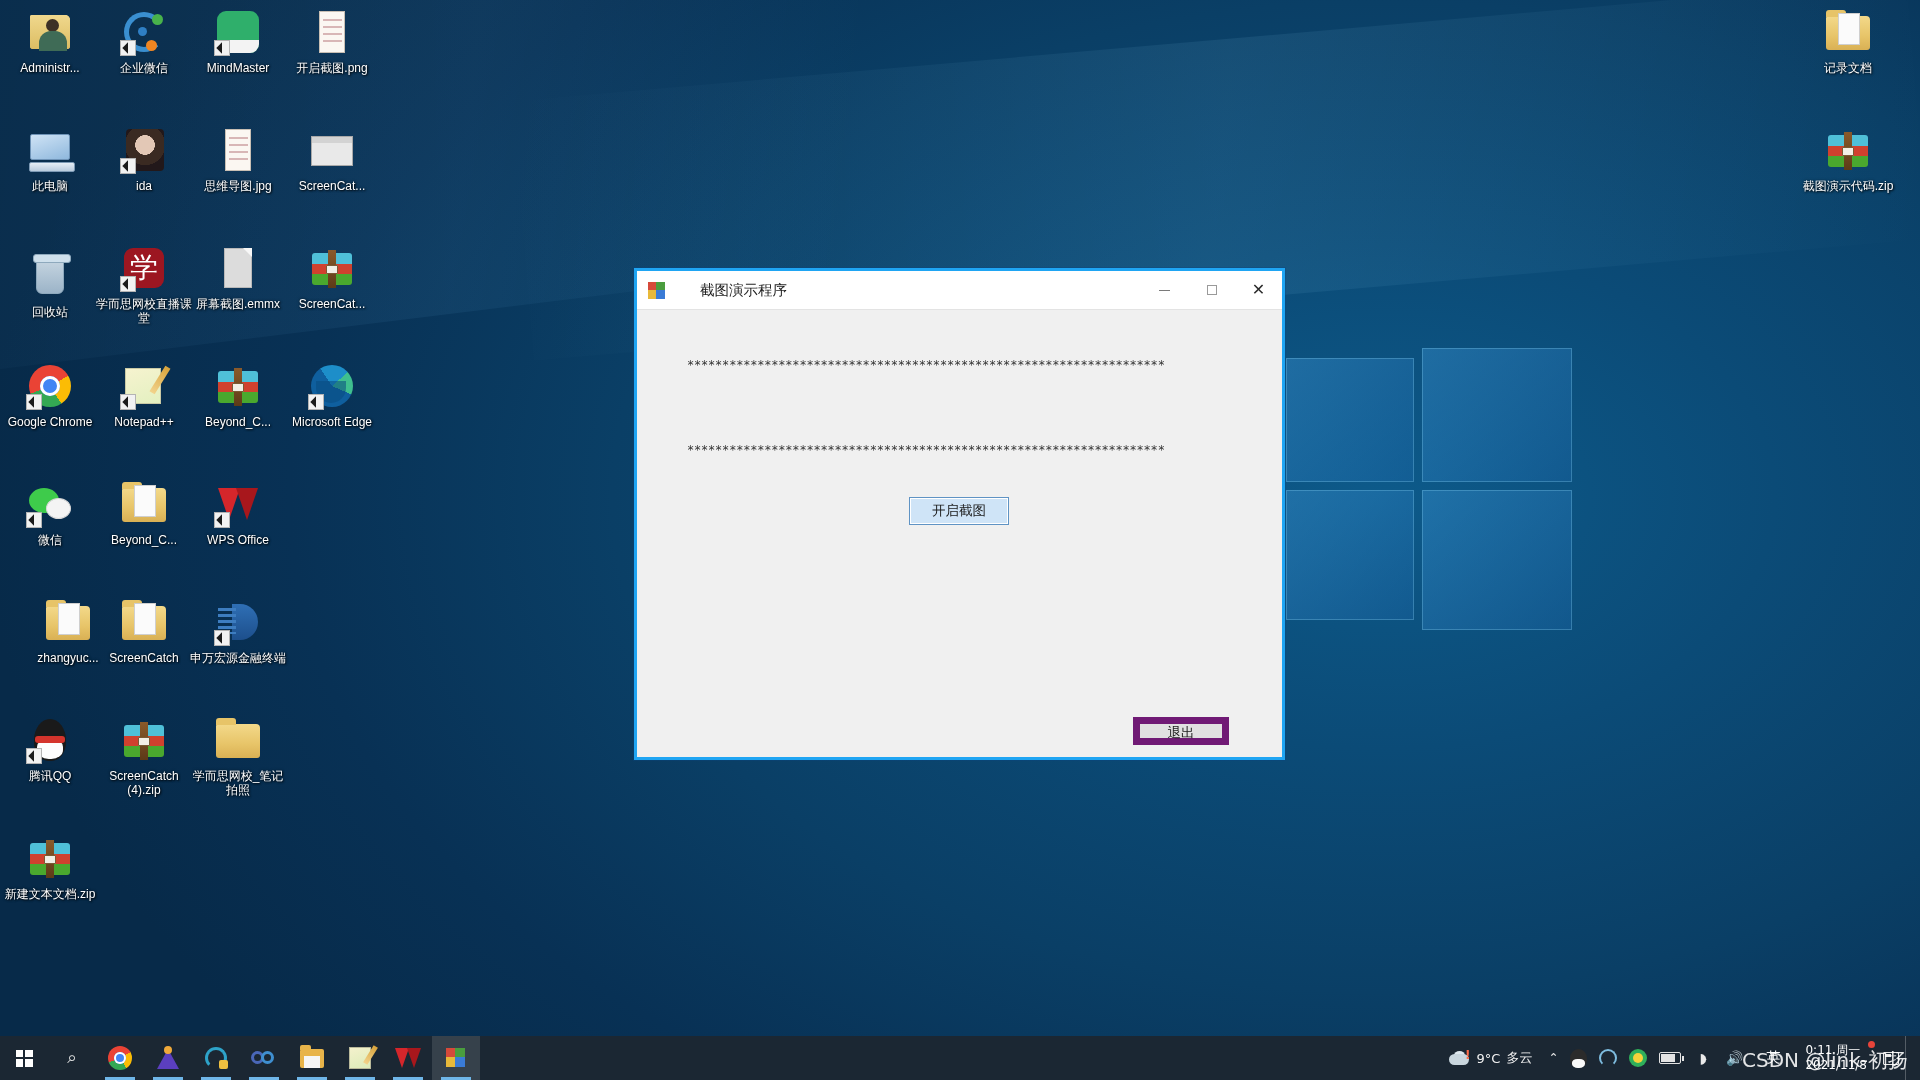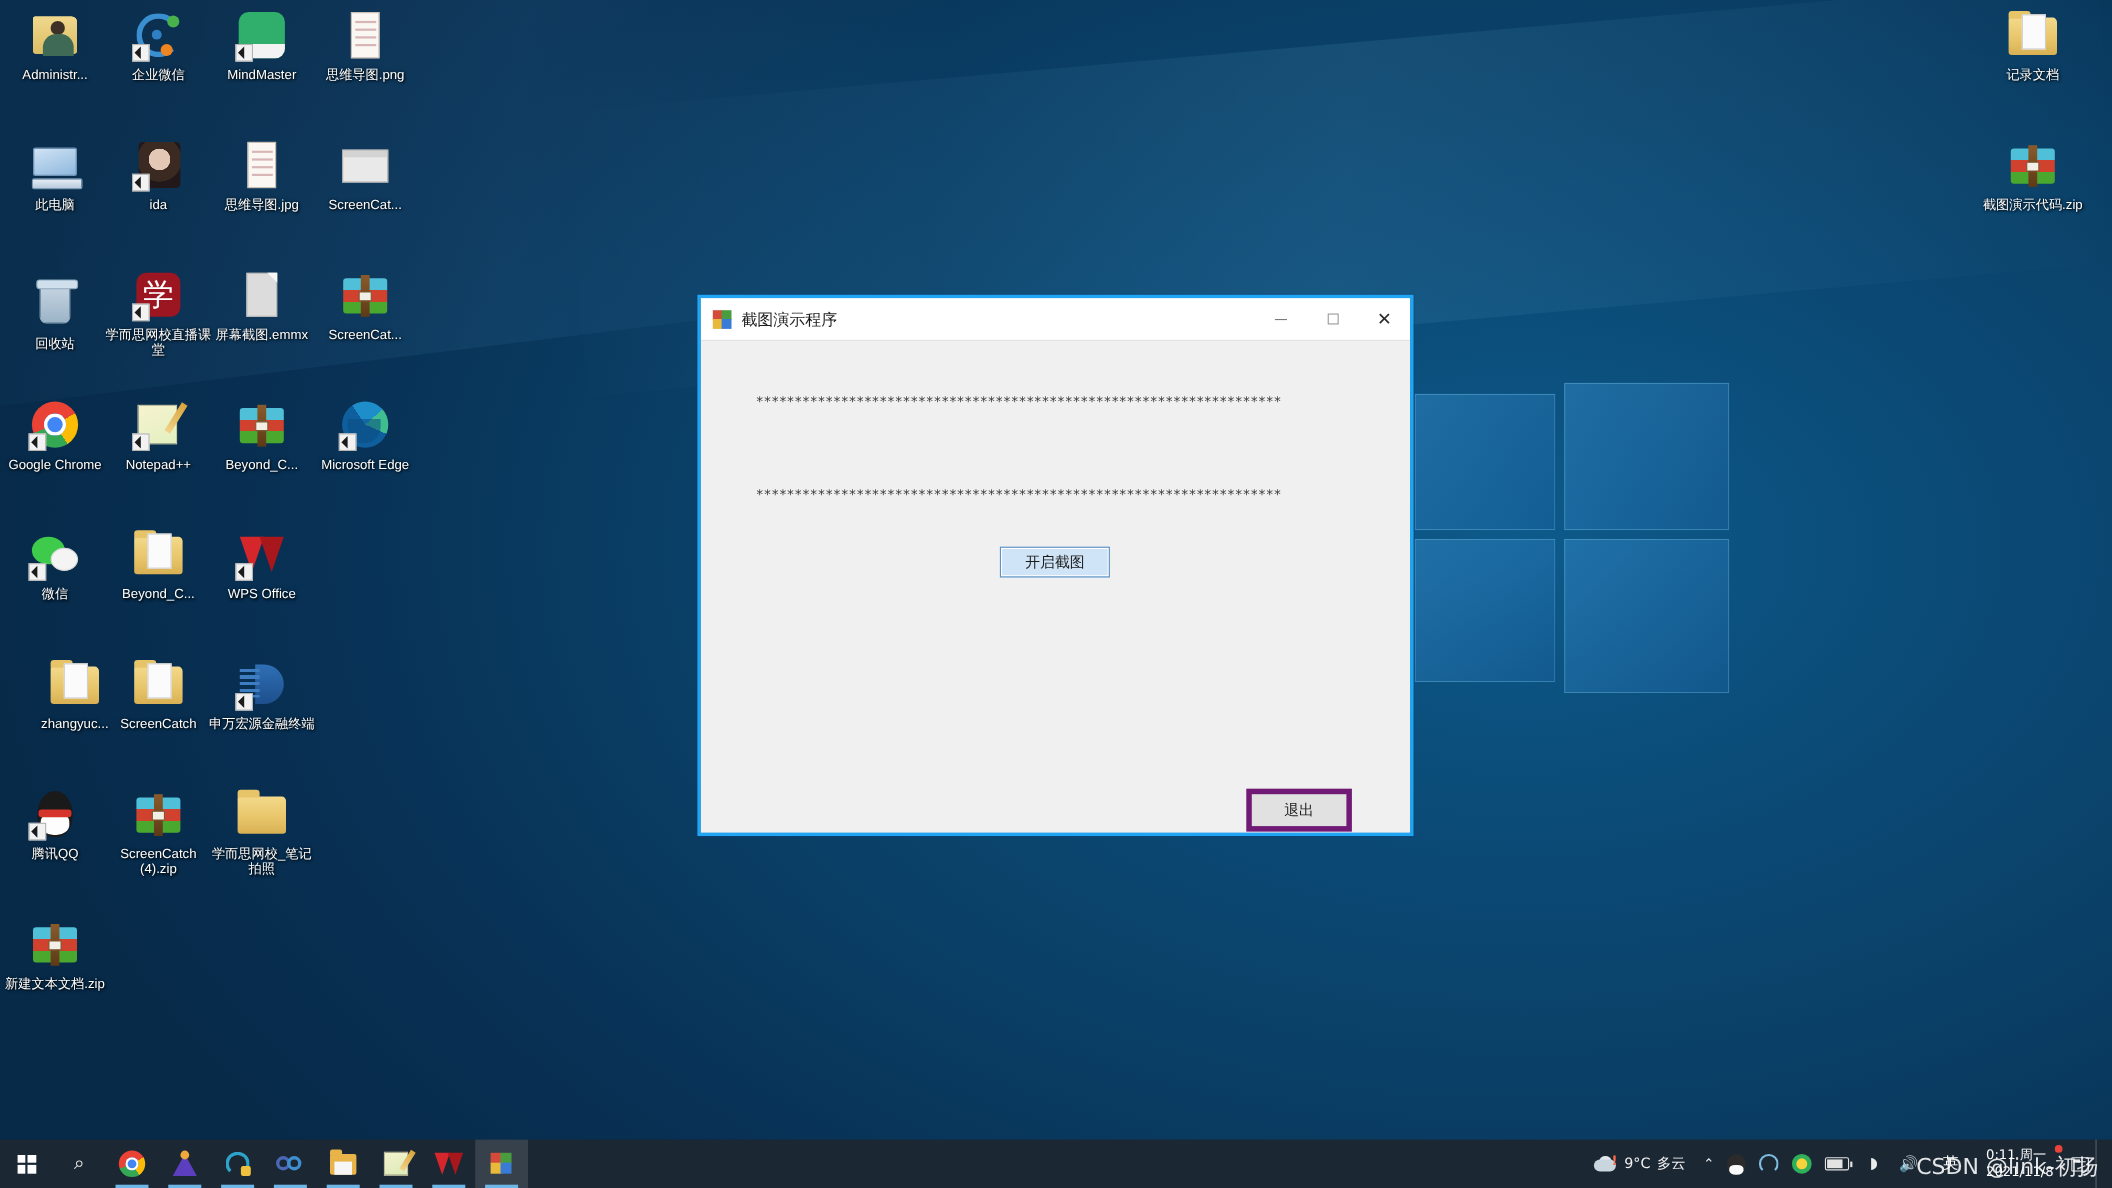--- a/index.html
+++ b/index.html
@@ -293,20 +293,21 @@
   #dialog-app-icon {
     width: 17px; height: 17px;
     margin-left: 11px; margin-right: 9px;
     position: relative; flex: 0 0 auto;
   }
   #dialog-app-icon .sq { position: absolute; width: 9px; height: 9px; }
   #dialog-title-text {
     font-size: 14.5px; color: #1d1d1d;
     font-family: "DejaVu Sans", sans-serif;
     white-space: nowrap;
+    margin-left: 26px;
   }
   #dialog-window-controls { margin-left: auto; display: flex; height: 38px; }
   .win-ctl {
     width: 47px; height: 38px;
     display: flex; align-items: center; justify-content: center;
     color: #4a4a4a; font-size: 13px;
     font-family: "DejaVu Sans", sans-serif;
   }
   .ctl-min-bar { width: 11px; height: 1px; background: #7a7a7a; }
   .ctl-max-box { width: 10px; height: 10px; border: 1px solid #9a9a9a; }
@@ -347,23 +348,23 @@
     border: 1px solid #5f93c4;
     box-shadow: 0 0 0 1px #ffffff inset;
     font-size: 13.5px;
     color: #1b1b1b;
     font-family: "DejaVu Sans", sans-serif;
     cursor: pointer;
   }
   #btn-exit {
     position: absolute;
     left: 496px; top: 407px;
-    width: 96px; height: 39px;
+    width: 96px; height: 28px;
     background: #e1e1e1;
-    border: 5px solid #701a75;
+    border: 7px solid #701a75;
     font-size: 13.5px;
     color: #1b1b1b;
     font-family: "DejaVu Sans", sans-serif;
     cursor: pointer;
   }
 
   
   #magnifier {
     position: absolute;
     left: 1292px; top: 678px;
@@ -544,21 +545,21 @@
       </div>
       <div class="icon-cell" style="left: 284px; top: 8px;">
         <div class="icon-art">
           <span class="art-img">
             <span class="scribble" style="top:7px"></span>
             <span class="scribble" style="top:14px"></span>
             <span class="scribble" style="top:21px"></span>
             <span class="scribble" style="top:28px"></span>
           </span>
         </div>
-        <span class="icon-label">思维导图.png</span>
+        <span class="icon-label">开启截图.png</span>
       </div>
       <div class="icon-cell" style="left: 2px; top: 126px;">
         <div class="icon-art">
           <span class="art-pc"></span>
         </div>
         <span class="icon-label">此电脑</span>
       </div>
       <div class="icon-cell" style="left: 96px; top: 126px;">
         <div class="icon-art">
           <span class="art-ida"></span>

